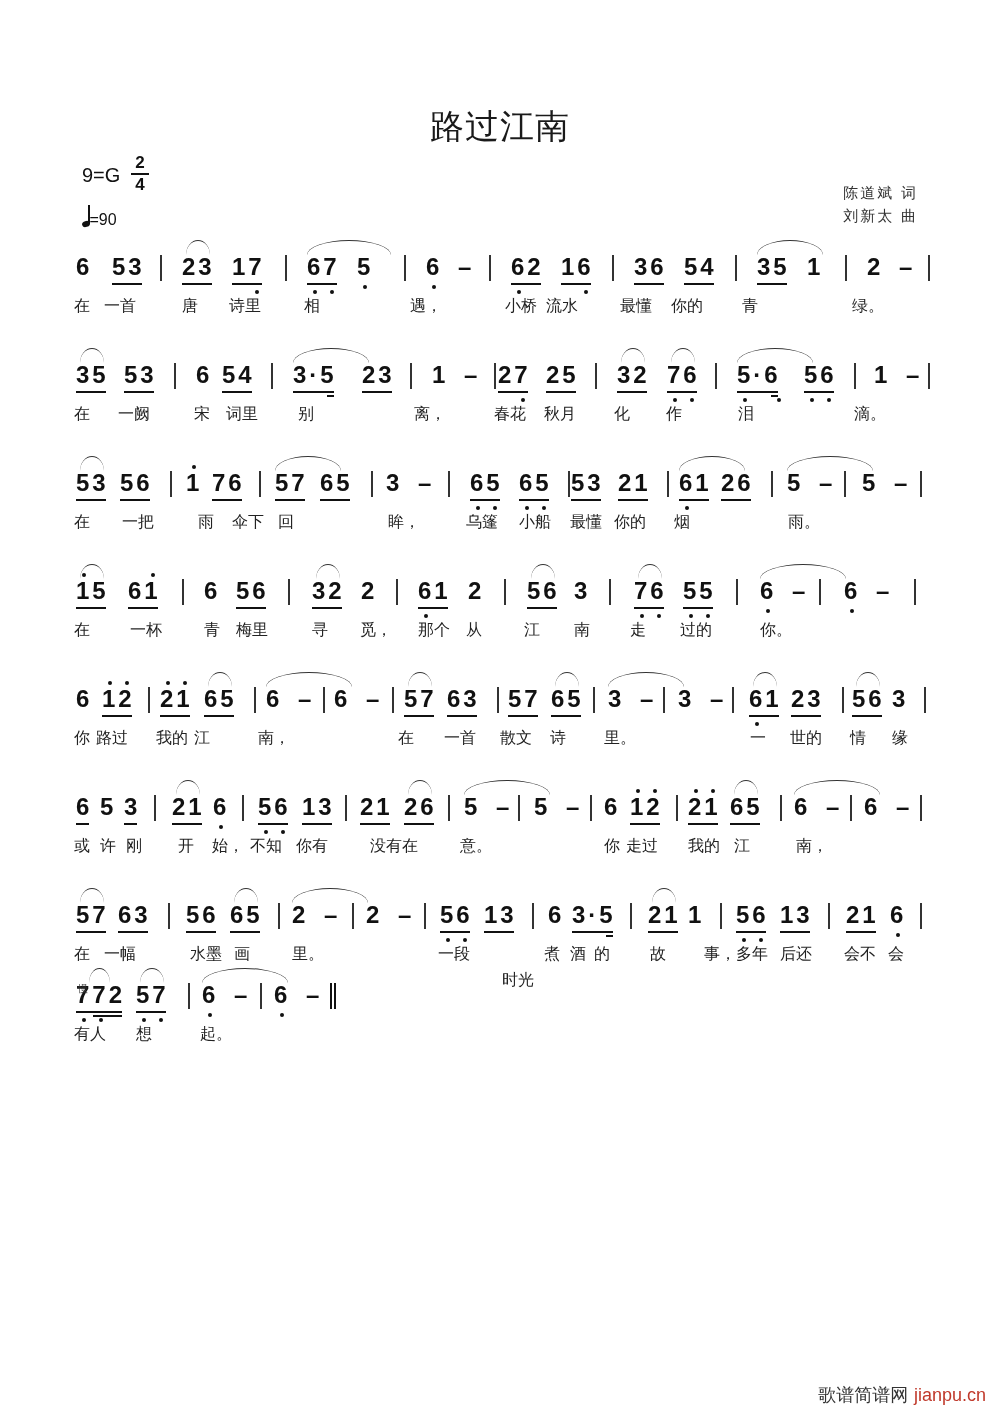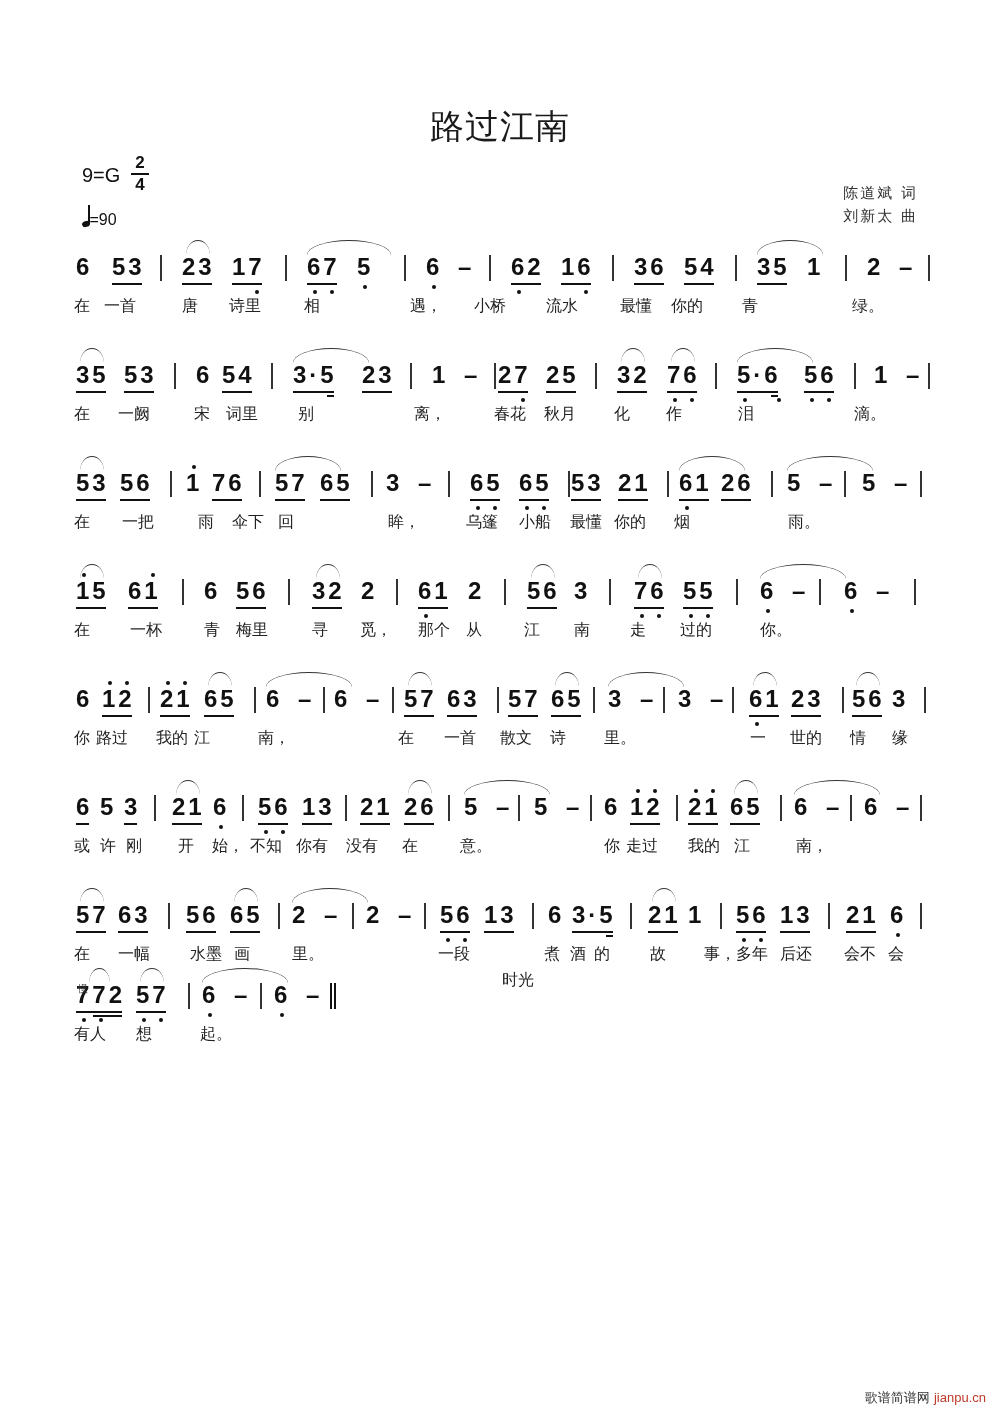--- a/index.html
+++ b/index.html
@@ -24,21 +24,21 @@
   .tok { position: absolute; top: 0; font-family: "Liberation Sans", sans-serif; font-weight: bold;
          font-size: 24px; line-height: 30px; }
   .tok .digits { position: relative; display: inline-block; letter-spacing: 3px; }
   .tok .u1 { position: absolute; left: 0; right: 3px; top: 31px; height: 2px; background: #111; }
   .tok .u2 { position: absolute; left: 0; right: 3px; top: 35px; height: 2px; background: #111; }
   .barline { position: absolute; top: 3px; width: 2px; height: 26px; background: #333; }
   .barline.final { width: 6px; border-left: 2px solid #111; border-right: 2px solid #111; background: transparent; box-sizing: border-box; }
   .slur { position: absolute; top: -12px; height: 14px; border-top: 1.5px solid #333; border-radius: 50% 50% 0 0 / 100% 100% 0 0; }
   .lyr { position: absolute; top: 0; }
   .tempo-mark { position: absolute; top: 982px; left: 78px; font-family: "DejaVu Serif", serif; font-size: 10px; color: #333; }
-  .watermark { position: absolute; right: 14px; bottom: 8px; font-size: 13px; color: #333;
+  .watermark { position: absolute; right: 14px; bottom: 8px; font-size: 18px; color: #333;
                font-family: "DejaVu Serif", serif; }
   .watermark .site { color: #c0392b; font-family: "Liberation Sans", sans-serif; }
 </style>
 </head>
 <body>
 
 <div class="title">路过江南</div>
 <div class="key">9=G</div>
 <div class="timesig">
   <div>2</div>
@@ -81,21 +81,21 @@
         <div class="tok" style="left: 825px;"><span class="digits">–</span></div>
         <div class="barline" style="left: 854px;"></div>
       </div>
       <div class="lyric-line">
         <span class="lyr" style="left: 0px;">在</span>
         <span class="lyr" style="left: 30px;">一首</span>
         <span class="lyr" style="left: 108px;">唐</span>
         <span class="lyr" style="left: 155px;">诗里</span>
         <span class="lyr" style="left: 230px;">相</span>
         <span class="lyr" style="left: 336px;">遇，</span>
-        <span class="lyr" style="left: 400px; text-align: center;">小桥</span>
+        <span class="lyr" style="left: 431px; text-align: center;">小桥</span>
         <span class="lyr" style="left: 472px;">流水</span>
         <span class="lyr" style="left: 546px;">最懂</span>
         <span class="lyr" style="left: 597px;">你的</span>
         <span class="lyr" style="left: 668px;">青</span>
         <span class="lyr" style="left: 778px;">绿。</span>
       </div>
     </div>
     <div class="row" style="top: 360px;">
       <div class="notes-line">
         <div class="tok" style="left: 2px;"><span class="digits">35<div class="u1"></div><div class="slur" style="left: 4px; width: 24px;"></div></span></div>
@@ -311,21 +311,21 @@
         <div class="barline" style="left: 846px;"></div>
       </div>
       <div class="lyric-line">
         <span class="lyr" style="left: 0px;">或</span>
         <span class="lyr" style="left: 26px;">许</span>
         <span class="lyr" style="left: 52px;">刚</span>
         <span class="lyr" style="left: 104px;">开</span>
         <span class="lyr" style="left: 138px;">始，</span>
         <span class="lyr" style="left: 176px;">不知</span>
         <span class="lyr" style="left: 222px;">你有</span>
-        <span class="lyr" style="left: 272px;">没有</span>
+        <span class="lyr" style="left: 296px;">没有</span>
         <span class="lyr" style="left: 328px;">在</span>
         <span class="lyr" style="left: 386px;">意。</span>
         <span class="lyr" style="left: 530px;">你</span>
         <span class="lyr" style="left: 552px;">走过</span>
         <span class="lyr" style="left: 614px;">我的</span>
         <span class="lyr" style="left: 660px;">江</span>
         <span class="lyr" style="left: 722px;">南，</span>
       </div>
     </div>
     <div class="row" style="top: 900px;">
@@ -353,21 +353,21 @@
         <div class="barline" style="left: 646px;"></div>
         <div class="tok" style="left: 662px;"><span class="digits">56<div class="u1"></div><div style="position: absolute; width: 4px; height: 4px; border-radius: 50%; background: rgb(17, 17, 17); left: 6px; top: 38px;"></div><div style="position: absolute; width: 4px; height: 4px; border-radius: 50%; background: rgb(17, 17, 17); left: 23px; top: 38px;"></div></span></div>
         <div class="tok" style="left: 706px;"><span class="digits">13<div class="u1"></div></span></div>
         <div class="barline" style="left: 754px;"></div>
         <div class="tok" style="left: 772px;"><span class="digits">21<div class="u1"></div></span></div>
         <div class="tok" style="left: 816px;"><span class="digits">6<div style="position: absolute; width: 4px; height: 4px; border-radius: 50%; background: rgb(17, 17, 17); left: 6px; top: 33px;"></div></span></div>
         <div class="barline" style="left: 846px;"></div>
       </div>
       <div class="lyric-line">
         <span class="lyr" style="left: 0px;">在</span>
-        <span class="lyr" style="left: 44px;">一幅</span>
+        <span class="lyr" style="left: 30px;">一幅</span>
         <span class="lyr" style="left: 116px;">水墨</span>
         <span class="lyr" style="left: 160px;">画</span>
         <span class="lyr" style="left: 218px;">里。</span>
         <span class="lyr" style="left: 364px;">一段</span>
         <span class="lyr" style="left: 428px; margin-top: 26px;">时光</span>
         <span class="lyr" style="left: 470px;">煮</span>
         <span class="lyr" style="left: 496px;">酒</span>
         <span class="lyr" style="left: 520px;">的</span>
         <span class="lyr" style="left: 576px;">故</span>
         <span class="lyr" style="left: 630px;">事，</span>

